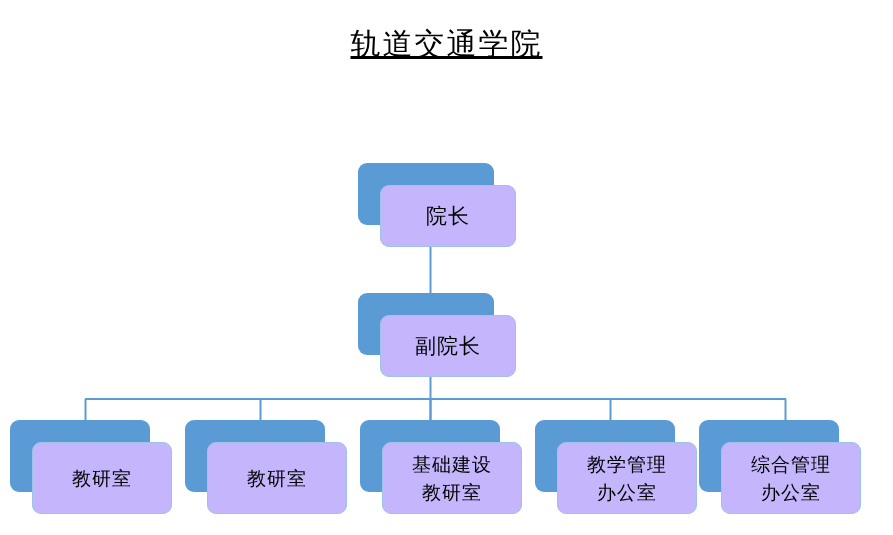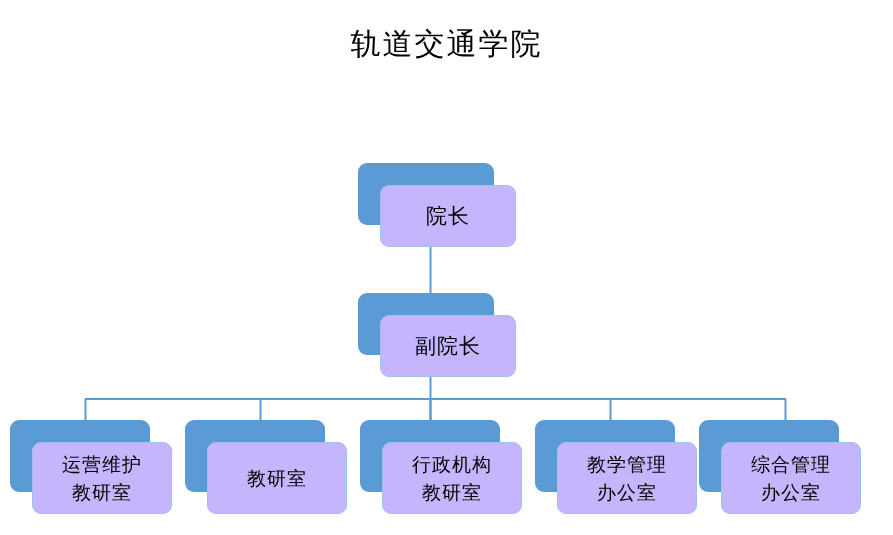--- a/index.html
+++ b/index.html
@@ -25,20 +25,21 @@
     text-align: center;
   }
   .title-line {
     display: block;
     color: #000000;
     font-size: 30px;
     line-height: 48px;
     letter-spacing: 2px;
     font-family: "DejaVu Serif", "Liberation Serif", serif;
     white-space: nowrap;
+    text-decoration: underline;
   }
 
   
   .connector-layer {
     position: absolute;
     left: 0;
     top: 0;
     width: 893px;
     height: 535px;
     pointer-events: none;
@@ -131,36 +132,35 @@
   <div class="node node-mid">
     <div class="node-shadow"></div>
     <div class="node-face">
       <span class="node-label">副院长</span>
     </div>
   </div>
 
   <div class="node node-leaf leaf-1">
     <div class="node-shadow"></div>
     <div class="node-face">
-      <span class="node-label small">运营维护</span>
       <span class="node-label small">教研室</span>
     </div>
   </div>
 
   <div class="node node-leaf leaf-2">
     <div class="node-shadow"></div>
     <div class="node-face">
       <span class="node-label small">教研室</span>
     </div>
   </div>
 
   <div class="node node-leaf leaf-3">
     <div class="node-shadow"></div>
     <div class="node-face">
-      <span class="node-label small">行政机构</span>
+      <span class="node-label small">基础建设</span>
       <span class="node-label small">教研室</span>
     </div>
   </div>
 
   <div class="node node-leaf leaf-4">
     <div class="node-shadow"></div>
     <div class="node-face">
       <span class="node-label small">教学管理</span>
       <span class="node-label small">办公室</span>
     </div>

